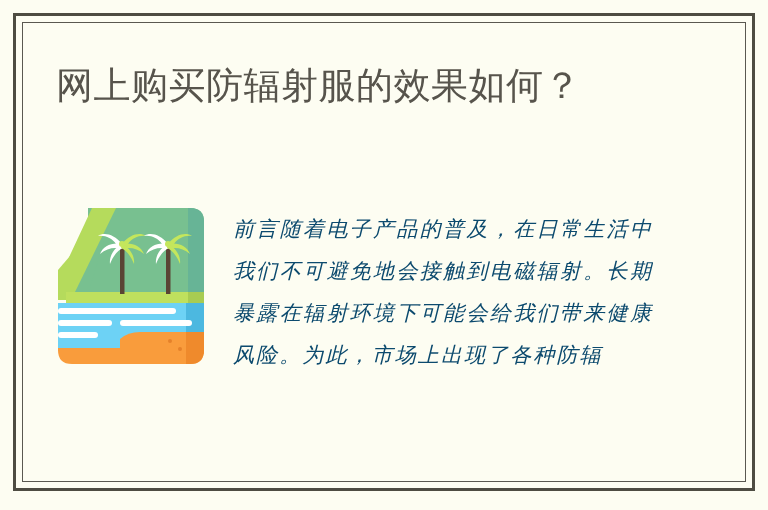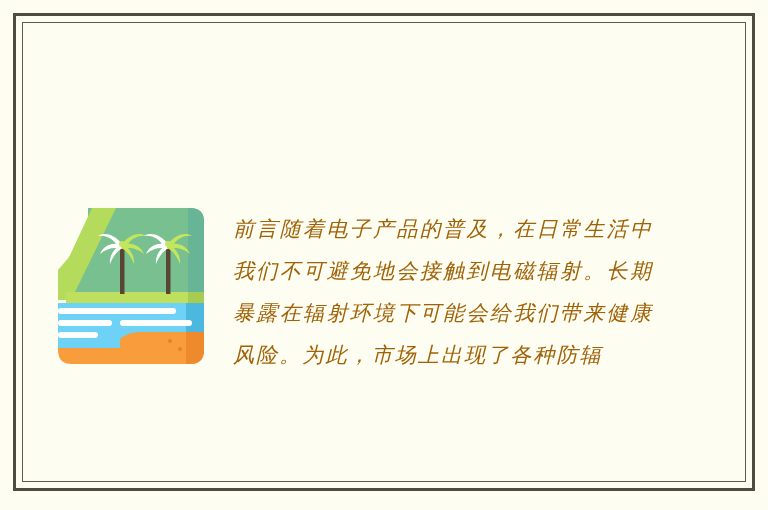--- a/index.html
+++ b/index.html
@@ -82,36 +82,37 @@
   
   .excerpt {
     position: absolute;
     left: 177px;
     top: 8px;
     width: 420px;
     font-family: "Liberation Serif", "DejaVu Serif", serif;
     font-style: italic;
     font-size: 21px;
     line-height: 42px;
-    color: #a16207;
+    color: #0c4a6e;
     letter-spacing: 2.1px;
     text-align: justify;
     word-break: break-all;
     overflow: hidden;
     max-height: 215px;
   }
 </style>
 </head>
 <body>
 
 <div class="page">
 
   <div class="frame-outer"></div>
   <div class="frame-inner"></div>
 
+  <div class="title">网上购买防辐射服的效果如何？</div>
 
   <div class="content">
 
     <div class="thumb">
       <svg viewBox="0 0 146 156" xmlns="http://www.w3.org/2000/svg">
         <defs>
           <clipPath id="cardclip">
             <path d="M0,14 Q0,0 14,0 L132,0 Q146,0 146,14 L146,142 Q146,156 132,156 L14,156 Q0,156 0,142 Z"></path>
           </clipPath>
         </defs>

